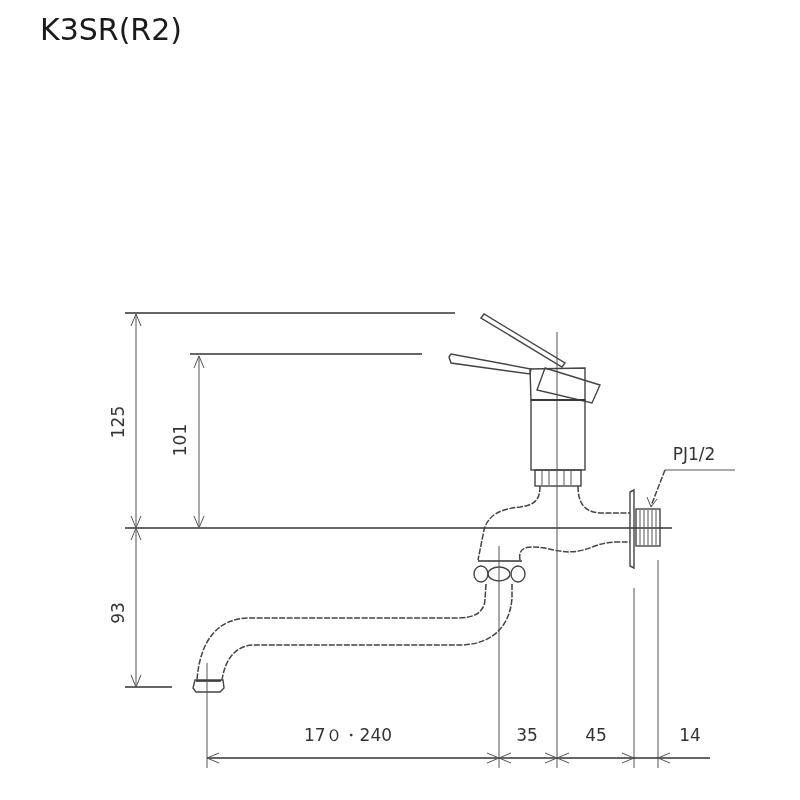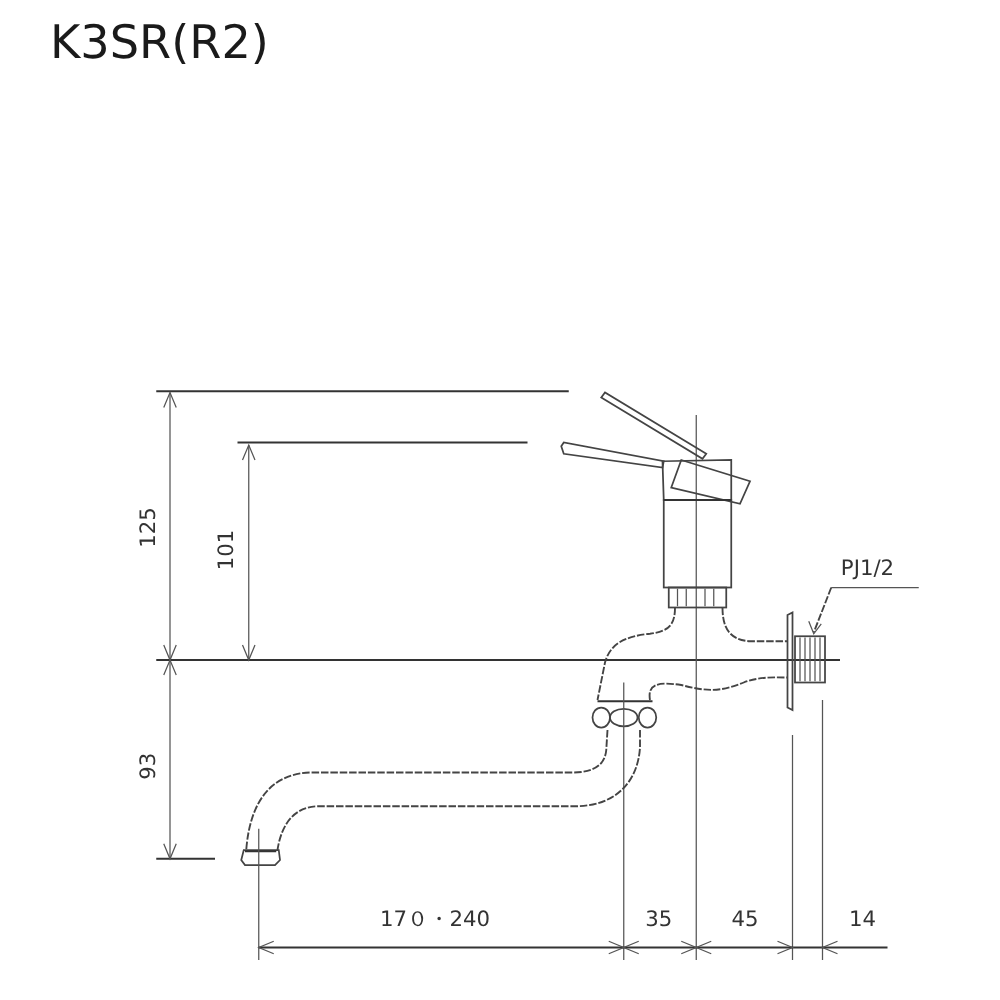--- a/index.html
+++ b/index.html
@@ -1,17 +1,17 @@
 <!DOCTYPE html>
 <html><head>
 <meta charset="utf-8">
 <style>
   html, body { margin:0; padding:0; background:#ffffff; }
   body { width:800px; height:800px; position:relative; overflow:hidden; font-family:"DejaVu Sans", sans-serif; }
-  .title { position:absolute; left:40px; top:12px; font-size:37px; color:#1a1a1a; font-family:"DejaVu Sans", sans-serif; letter-spacing:0px; }
+  .title { position:absolute; left:40px; top:12px; font-size:30px; color:#1a1a1a; font-family:"DejaVu Sans", sans-serif; letter-spacing:0px; }
   svg { position:absolute; left:0; top:0; }
   .dimtxt { font-family:"DejaVu Sans", sans-serif; font-size:17px; fill:#333; }
   .line { stroke:#333; stroke-width:1.6; fill:none; }
   .thin { stroke:#555; stroke-width:1; fill:none; }
   .part { stroke:#444; stroke-width:1.5; fill:none; stroke-dasharray:6 1.5; }
   .solid { stroke:#444; stroke-width:1.4; fill:none; }
 </style>
 </head>
 <body>
 

